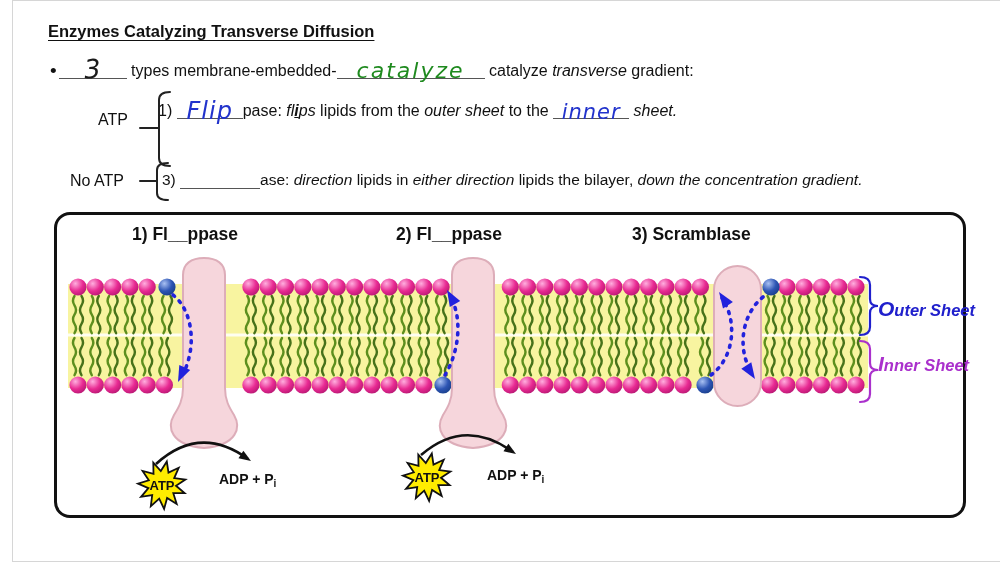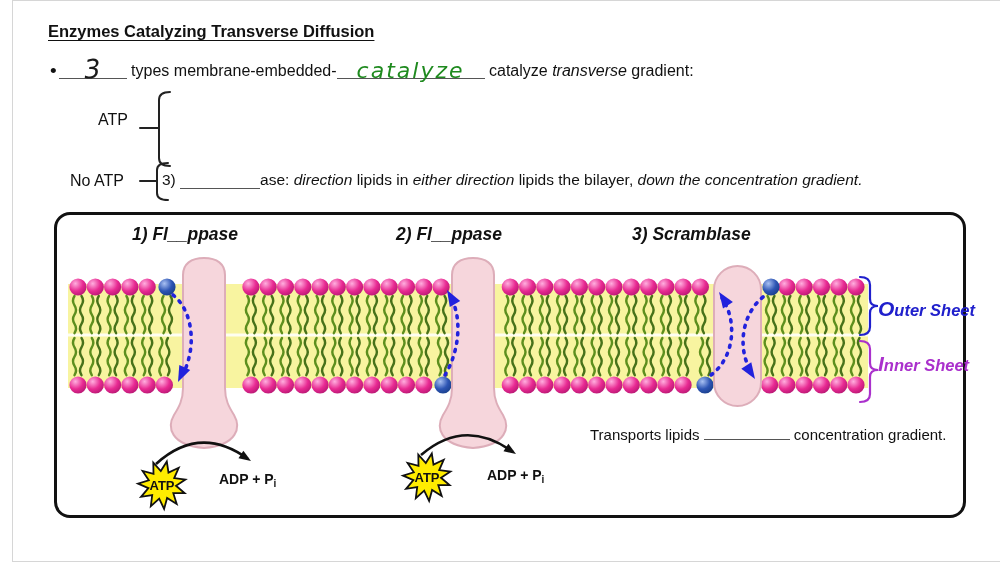--- a/index.html
+++ b/index.html
@@ -29,21 +29,21 @@
   .hand-blue-sm{color:var(--hand-blue);font-size:21px;line-height:8px;vertical-align:-3px;letter-spacing:1px;}
   .line1{left:146px;top:102px;}
   .line2{left:146px;top:139px;}
   .line3{left:150px;top:171px;font-size:15.5px;}
   .atp-side{left:86px;top:111px;font-size:16px;}
   .noatp-side{left:58px;top:172px;font-size:16px;}
   .ltr-em{font-style:italic;font-weight:700;text-decoration:underline;}
   i.soft{font-style:italic;}
   .diagram-box{left:42px;top:212px;width:912px;height:306px;border:3px solid #111;border-radius:16px;background:#fff;}
   .diagram-svg{left:42px;top:212px;width:916px;height:308px;z-index:2;}
-  .panel-label{font-size:17.5px;font-weight:700;z-index:3;white-space:nowrap;font-style:italic;}
+  .panel-label{font-size:17.5px;font-weight:700;z-index:3;white-space:nowrap;}
   .pl1{left:120px;top:224px;} .pl2{left:384px;top:224px;} .pl3{left:620px;top:224px;}
   .sheet-label{font-style:italic;font-weight:700;font-size:16.5px;z-index:3;white-space:nowrap;}
   .sheet-label .initial{font-size:21px;}
   .outer-lbl{left:866px;top:297px;color:var(--outer-label);}
   .inner-lbl{left:866px;top:352px;color:var(--inner-label);}
   .transports{left:578px;top:426px;font-size:15px;z-index:3;white-space:nowrap;}
   .transports .blank{width:86px;}
   .bracket-svg{z-index:1;}
   svg text{font-family:"Liberation Sans",sans-serif;}
   .star-label{font-size:13px;font-weight:700;fill:#111;text-anchor:middle;}
@@ -74,20 +74,30 @@
 
   <div class="abs atp-side">ATP</div>
   <div class="abs noatp-side">No ATP</div>
   <svg class="abs bracket-svg" style="left:122px;top:88px;" width="44" height="84" viewBox="0 0 44 84">
     <path class="bracket-path" d="M6,40 L25,40 M36,4 Q25,4 25,12 L25,70 Q25,78 36,78"></path>
   </svg>
   <svg class="abs bracket-svg" style="left:122px;top:160px;" width="44" height="46" viewBox="0 0 44 46">
     <path class="bracket-path" d="M6,21 L23,21 M34,3 Q23,3 23,10 L23,33 Q23,40 34,40"></path>
   </svg>
 
+  <div class="abs textline line1">
+    <span>1)</span>
+    <span class="blank" style="width:66px;"><span class="hand hand-blue">Flip</span></span><span>pase:</span>
+    <i class="soft"><span>fl</span><span class="ltr-em">i</span><span>ps</span></i>
+    <span>lipids from the</span>
+    <i class="soft">outer sheet</i>
+    <span>to the</span>
+    <span class="blank" style="width:76px;"><span class="hand hand-blue-sm">inner</span></span>
+    <i class="soft">sheet.</i>
+  </div>
 
 
   <div class="abs textline line3">
     <span>3)</span>
     <span class="blank" style="width:80px;"><span class="hand hand-blue"></span></span><span>ase:</span>
     <i class="soft">direction</i>
     <span>lipids in</span>
     <i class="soft">either direction</i>
     <span>lipids the bilayer,</span>
     <i class="soft">down the concentration gradient.</i>
@@ -95,25 +105,20 @@
 
   <div class="abs diagram-box"></div>
 
   <div class="abs panel-label pl1">1) Fl__ppase</div>
   <div class="abs panel-label pl2">2) Fl__ppase</div>
   <div class="abs panel-label pl3">3) Scramblase</div>
 
   <div class="abs sheet-label outer-lbl"><span class="initial">O</span><span>uter Sheet</span></div>
   <div class="abs sheet-label inner-lbl"><span class="initial">I</span><span>nner Sheet</span></div>
 
-  <div class="abs transports">
-    <span>Transports lipids</span>
-    <span class="blank"></span>
-    <span>concentration gradient.</span>
-  </div>
 
   <svg id="diagram-svg" class="abs diagram-svg" viewBox="0 0 916 308">
     <defs id="dyn-defs">
       <path id="mushroom" d="M150,46 C137,46 129,52 129,63 L129,176 C129,188 125,195 120,203
         C113,215 116,233 150,236 C184,233 187,215 180,203 C175,195 171,188 171,176 L171,63
         C171,52 163,46 150,46 Z"></path>
     <radialGradient id="gradPink" cx="0.35" cy="0.3" r="0.8">
           <stop offset="0" stop-color="#ffaede"></stop>
           <stop offset="0.55" stop-color="#e82a92"></stop>
           <stop offset="1" stop-color="#b0156f"></stop>

